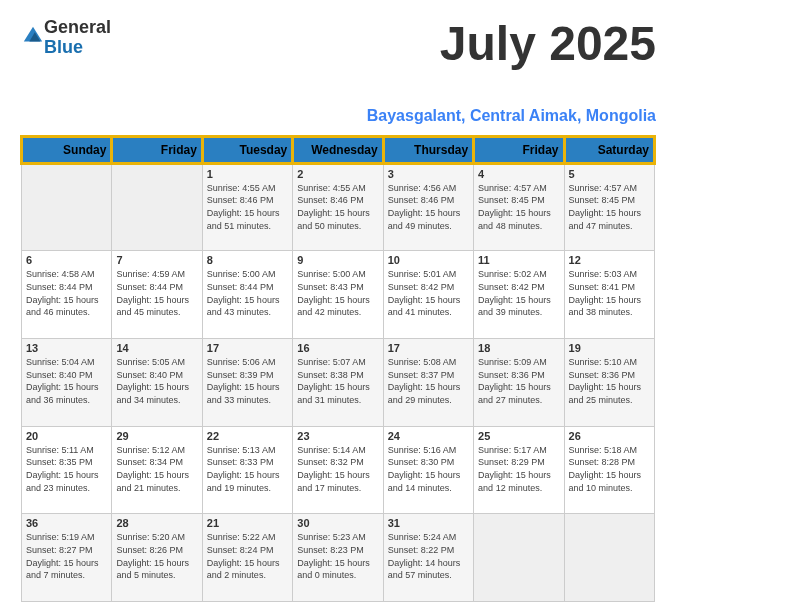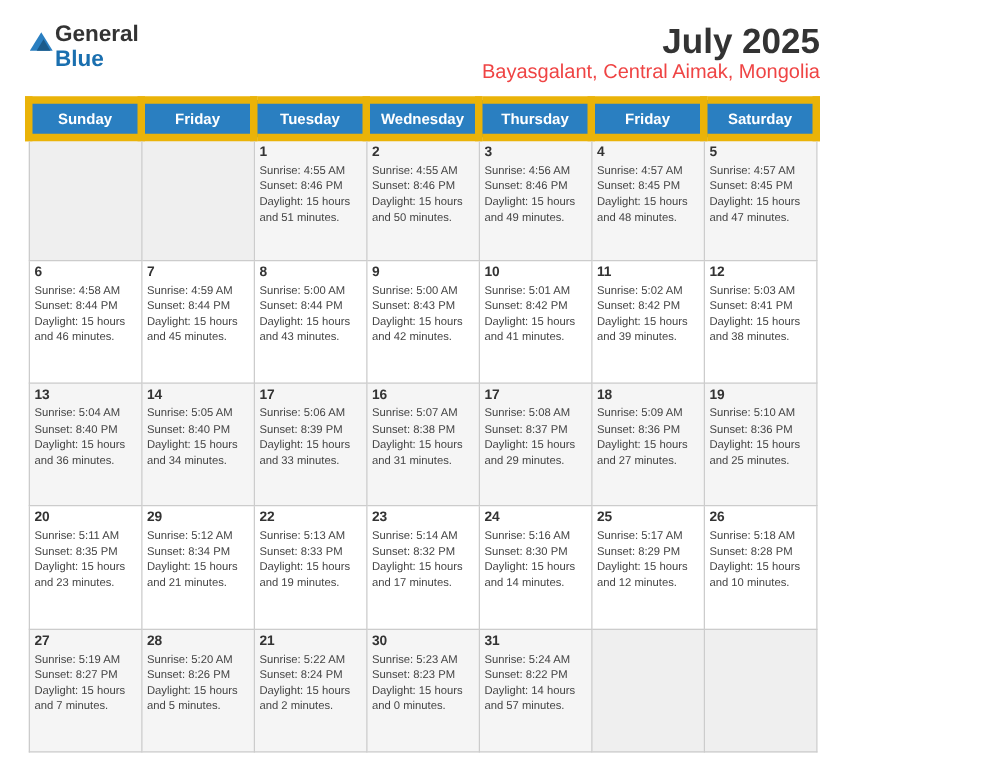--- a/index.html
+++ b/index.html
@@ -36,45 +36,46 @@
     .logo-blue { color: #1a6faf; text-align: center; }
     .logo-icon {
       width: 22px;
       height: 22px;
       margin-left: 2px;
     }
     .title-block {
       text-align: right;
     }
     .month-title {
-      font-size: 28px;
+      font-size: 48px;
       font-weight: bold;
       color: #333;
       line-height: 1.1;
     }
     .location-title {
       font-size: 16px;
-      color: #ef4444;
-      font-weight: normal;
+      color: #3b82f6;
+      font-weight: bold;
+      margin-top: 36px;
     }
     .calendar {
       flex: 1;
       border: 1px solid #ccc;
       border-collapse: collapse;
       width: 100%;
       table-layout: fixed;
     }
     .calendar th {
       background: #2a7fc1;
-      color: #ffffff;
+      color: #000000;
       font-size: 12px;
       font-weight: bold;
       padding: 5px 4px;
-      text-align: center;
-      border: 6px solid #eab308;
+      text-align: right;
+      border: 3px solid #eab308;
     }
     .calendar td {
       border: 1px solid #ccc;
       vertical-align: top;
       padding: 3px 4px;
       font-size: 9.5px;
       color: #333;
       height: 80px;
       background: #fff;
     }
@@ -253,21 +254,21 @@
             <span class="day-number">25</span>
             <div class="day-info">Sunrise: 5:17 AM<br>Sunset: 8:29 PM<br>Daylight: 15 hours and 12 minutes.</div>
           </td>
           <td>
             <span class="day-number">26</span>
             <div class="day-info">Sunrise: 5:18 AM<br>Sunset: 8:28 PM<br>Daylight: 15 hours and 10 minutes.</div>
           </td>
         </tr>
         <tr>
           <td>
-            <span class="day-number">27</span>
+            <span class="day-number">36</span>
             <div class="day-info">Sunrise: 5:19 AM<br>Sunset: 8:27 PM<br>Daylight: 15 hours and 7 minutes.</div>
           </td>
           <td>
             <span class="day-number">28</span>
             <div class="day-info">Sunrise: 5:20 AM<br>Sunset: 8:26 PM<br>Daylight: 15 hours and 5 minutes.</div>
           </td>
           <td>
             <span class="day-number">21</span>
             <div class="day-info">Sunrise: 5:22 AM<br>Sunset: 8:24 PM<br>Daylight: 15 hours and 2 minutes.</div>
           </td>

